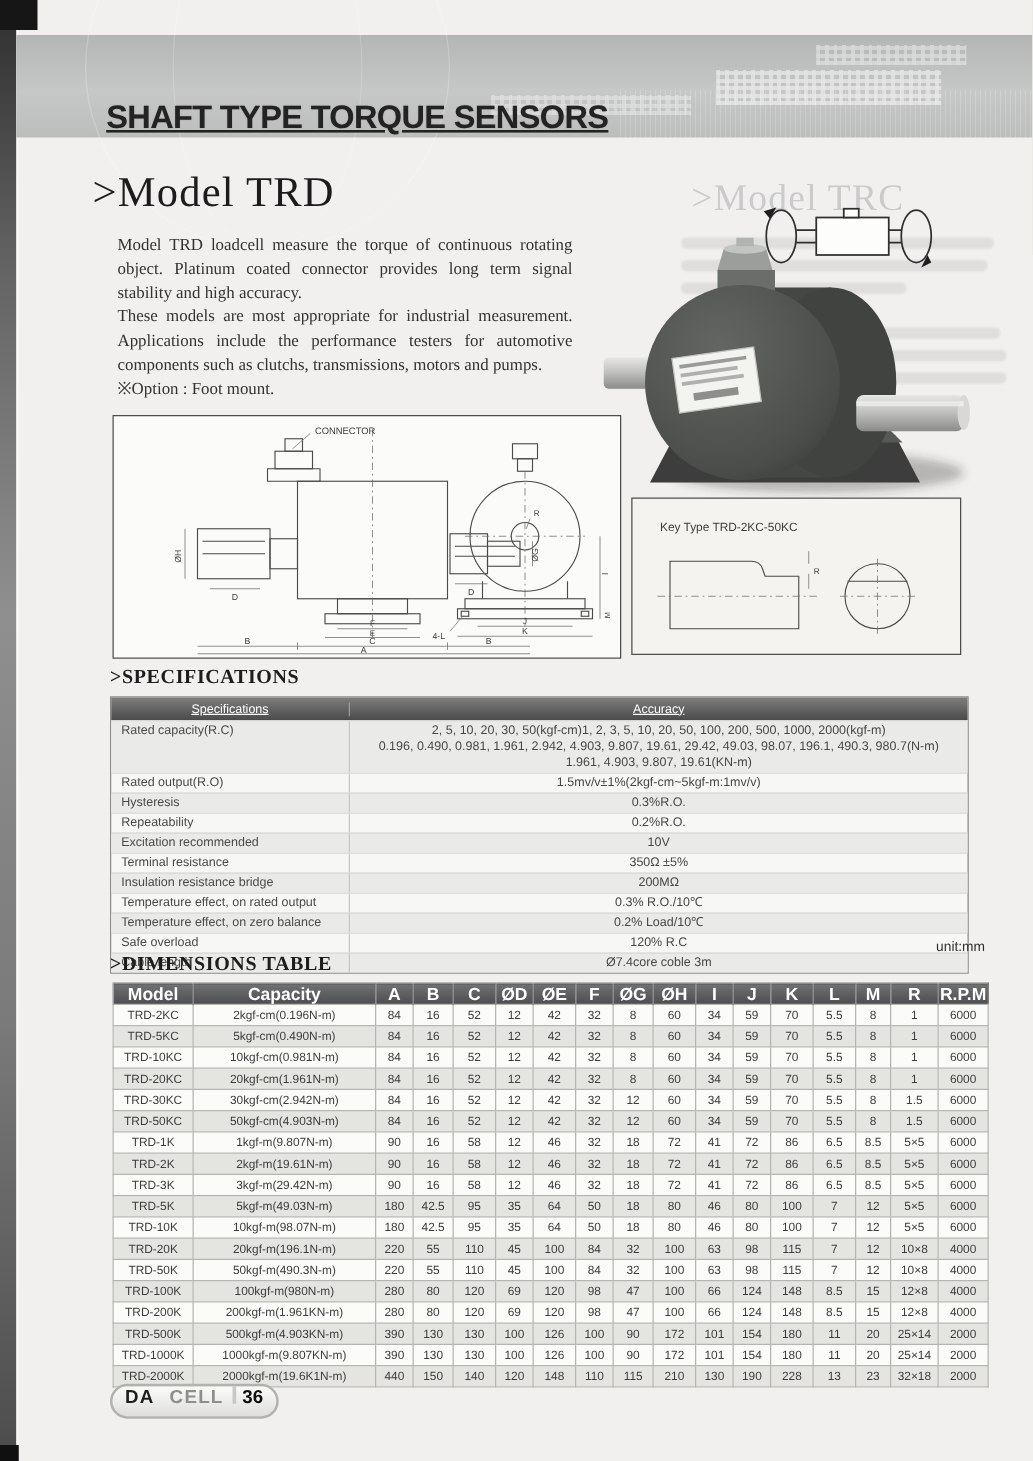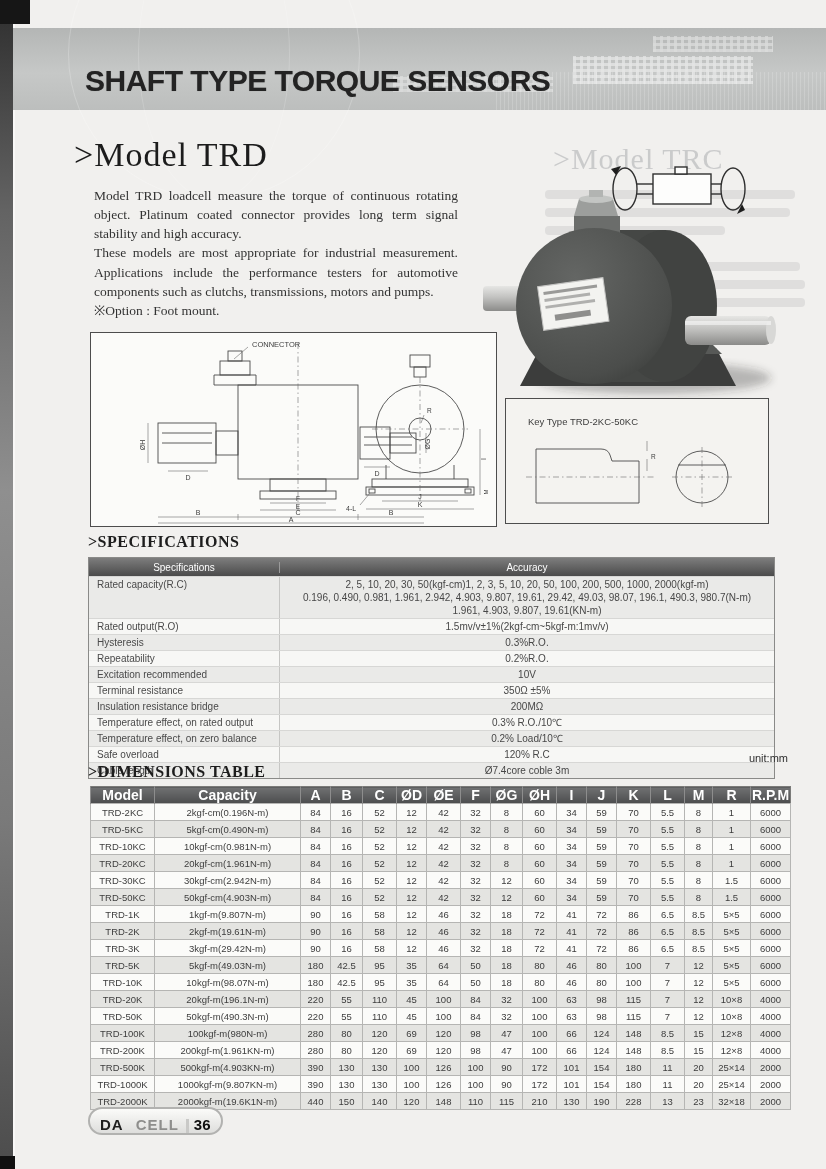--- a/index.html
+++ b/index.html
@@ -18,22 +18,22 @@
   .band .globe{position:absolute;left:55px;top:-120px;width:290px;height:290px;border:1px solid rgba(255,255,255,.4);
     border-radius:50%;opacity:.55;}
   .band .globe2{position:absolute;left:125px;top:-120px;width:150px;height:290px;border:1px solid rgba(255,255,255,.35);
     border-radius:50%;opacity:.5;}
   .dots{position:absolute;opacity:.55;background-image:
       repeating-linear-gradient(90deg,rgba(255,255,255,.8) 0 3px,transparent 3px 7px),
       repeating-linear-gradient(0deg,rgba(255,255,255,.8) 0 3px,transparent 3px 6px);
       background-blend-mode:lighten;}
   .band .ruled{position:absolute;right:0;bottom:0;width:330px;height:38px;opacity:.5;
     background:repeating-linear-gradient(90deg,rgba(255,255,255,.35) 0 1px,transparent 1px 4px);}
-  .band-title{position:absolute;left:85px;top:64px;font-size:30px;font-weight:bold;color:#232323;
-    letter-spacing:-0.5px;font-family:"Liberation Sans",sans-serif;text-shadow:0 0 1px rgba(0,0,0,.25);}
+  .band-title{position:absolute;left:85px;top:78px;font-size:26px;font-weight:bold;color:#232323;
+    letter-spacing:-0.5px;font-family:"Liberation Sans",sans-serif;text-shadow:0 0 1px rgba(0,0,0,.25);text-decoration:underline;}
 
   
   .intro-heading{position:absolute;left:74px;top:136px;font-family:"Liberation Serif",serif;
     font-size:34px;color:#1c1c1c;letter-spacing:1px;}
   .intro-text{position:absolute;left:94px;top:186px;width:364px;font-family:"Liberation Serif",serif;
     font-size:13.5px;line-height:1.42;color:#333;text-align:justify;}
   .intro-text p{margin:0;}
 
   
   .ghost-title{position:absolute;left:553px;top:142px;width:260px;font-family:"Liberation Serif",serif;
@@ -49,41 +49,41 @@
 
   
   .sec-heading{position:absolute;font-family:"Liberation Serif",serif;font-weight:bold;font-size:16px;
     color:#1d1d1d;letter-spacing:.5px;}
   .unit-note{position:absolute;left:88px;top:752px;width:700px;text-align:right;font-size:11px;color:#2e2e2e;}
 
   
   .spec-table{position:absolute;left:88px;top:557px;width:687px;border:1px solid #8a8a88;background:#f7f7f5;
     box-sizing:border-box;}
   .spec-head{display:flex;height:18px;background:linear-gradient(180deg,#7d7d7d,#4b4b4b);color:#fff;
-    font-size:10px;align-items:center;}
+    font-size:10px;align-items:center;text-decoration:underline;}
   .spec-head .sh-l{width:190px;text-align:center;}
   .spec-head .sh-r{flex:1;text-align:center;border-left:1px solid #9a9a9a;}
   .spec-row{display:flex;border-top:1px solid #d7d7d5;font-size:10px;color:#4a4a4a;min-height:14px;}
   .spec-row.alt{background:#eaeae8;}
   .spec-label{width:190px;padding:2px 0 1px 8px;box-sizing:border-box;}
   .spec-value{flex:1;text-align:center;border-left:1px solid #c6c6c4;padding:1px 4px;box-sizing:border-box;
     display:flex;flex-direction:column;justify-content:center;color:#474747;}
   .spec-value div{line-height:13px;}
 
   
   table.dims{position:absolute;left:90px;top:786px;width:698px;border-collapse:collapse;table-layout:fixed;
     font-size:9.5px;color:#3d3d3d;border:1px solid #7b7b79;background:#fbfbf9;}
   table.dims th{background:linear-gradient(180deg,#707172,#4c4d4e);color:#fff;font-weight:bold;height:16px;
     border-left:1px solid #8d8d8d;font-size:14px;padding:0;}
   table.dims td{height:16px;text-align:center;border:1px solid #b5b5b3;padding:0 1px;
     white-space:nowrap;overflow:hidden;}
   table.dims tr.alt td{background:#e4e4e1;}
 
   
-  .footer-pill{position:absolute;left:88px;top:1107px;height:24px;display:inline-flex;align-items:flex-end;
+  .footer-pill{position:absolute;left:88px;top:1107px;height:24px;display:inline-flex;align-items:flex-start;
     padding:0 10px;border:2px solid #b2b2b0;border-radius:14px;
     background:linear-gradient(180deg,#fbfbf9,#dededc);}
   .footer-brand-a{font-size:15px;font-weight:bold;color:#1e1e1e;letter-spacing:1px;}
   .footer-brand-b{font-size:15px;font-weight:bold;color:#8e8e8c;letter-spacing:1px;margin-left:12px;}
   .footer-sep{width:3px;height:14px;background:#c9c9c7;margin:0 5px 0 7px;}
   .footer-num{font-size:15px;font-weight:bold;color:#0e0e0e;}
 </style>
 </head>
 <body>
 

